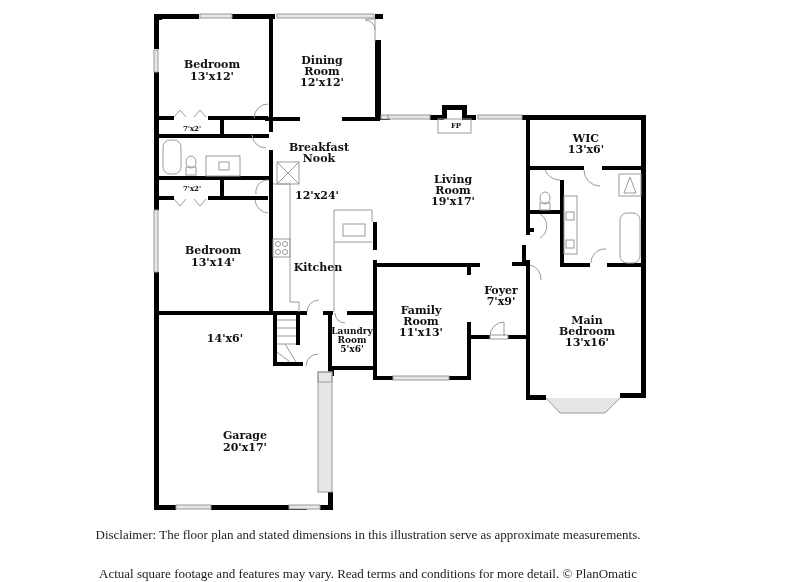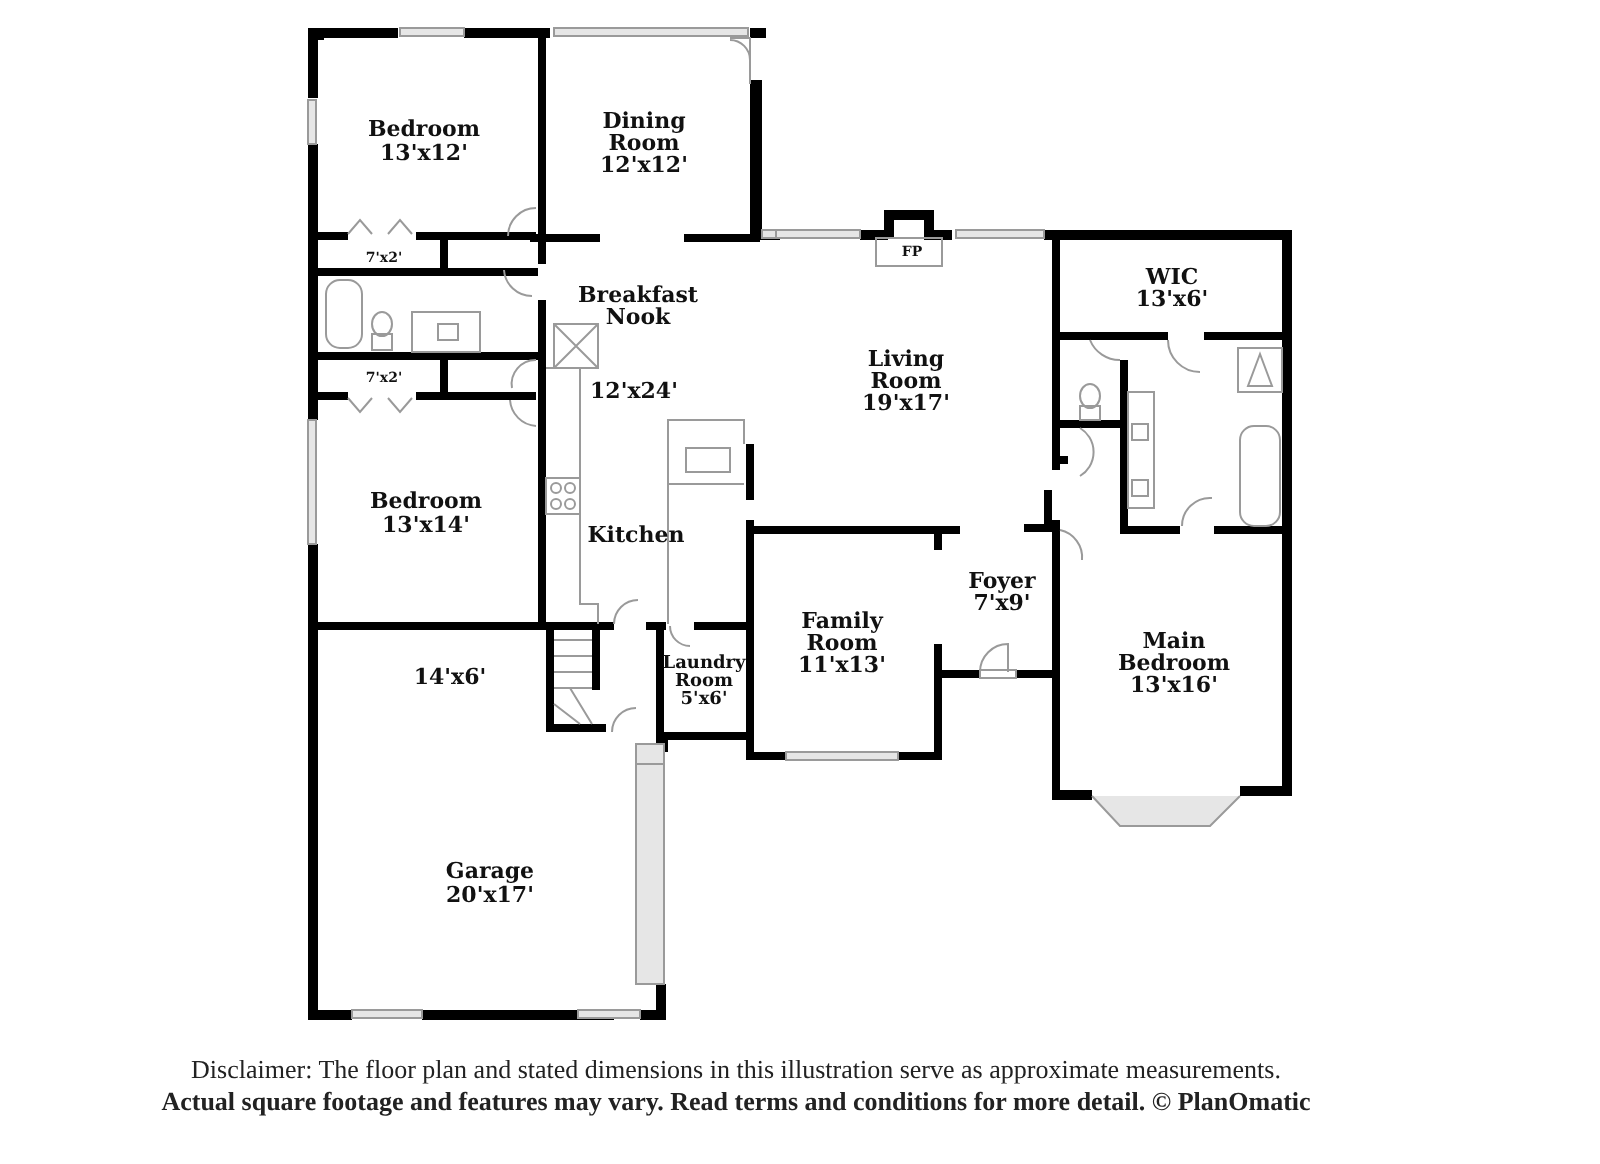--- a/index.html
+++ b/index.html
@@ -239,13 +239,13 @@
       <text class="lbl lbl-m" x="587" y="346">13'x16'</text>
     </g>
     <g>
       <text class="lbl lbl-m" x="245" y="439">Garage</text>
       <text class="lbl lbl-m" x="245" y="451">20'x17'</text>
     </g>
   </g>
 </svg>
 
 <div class="disclaimer" style="top:527px;">Disclaimer: The floor plan and stated dimensions in this illustration serve as approximate measurements.</div>
-<div class="disclaimer" style="top:543px;font-weight:bold;">Actual square footage and features may vary. Read terms and conditions for more detail. © PlanOmatic</div>
+<div class="disclaimer" style="top:566px;">Actual square footage and features may vary. Read terms and conditions for more detail. © PlanOmatic</div>
 
 </body></html>

